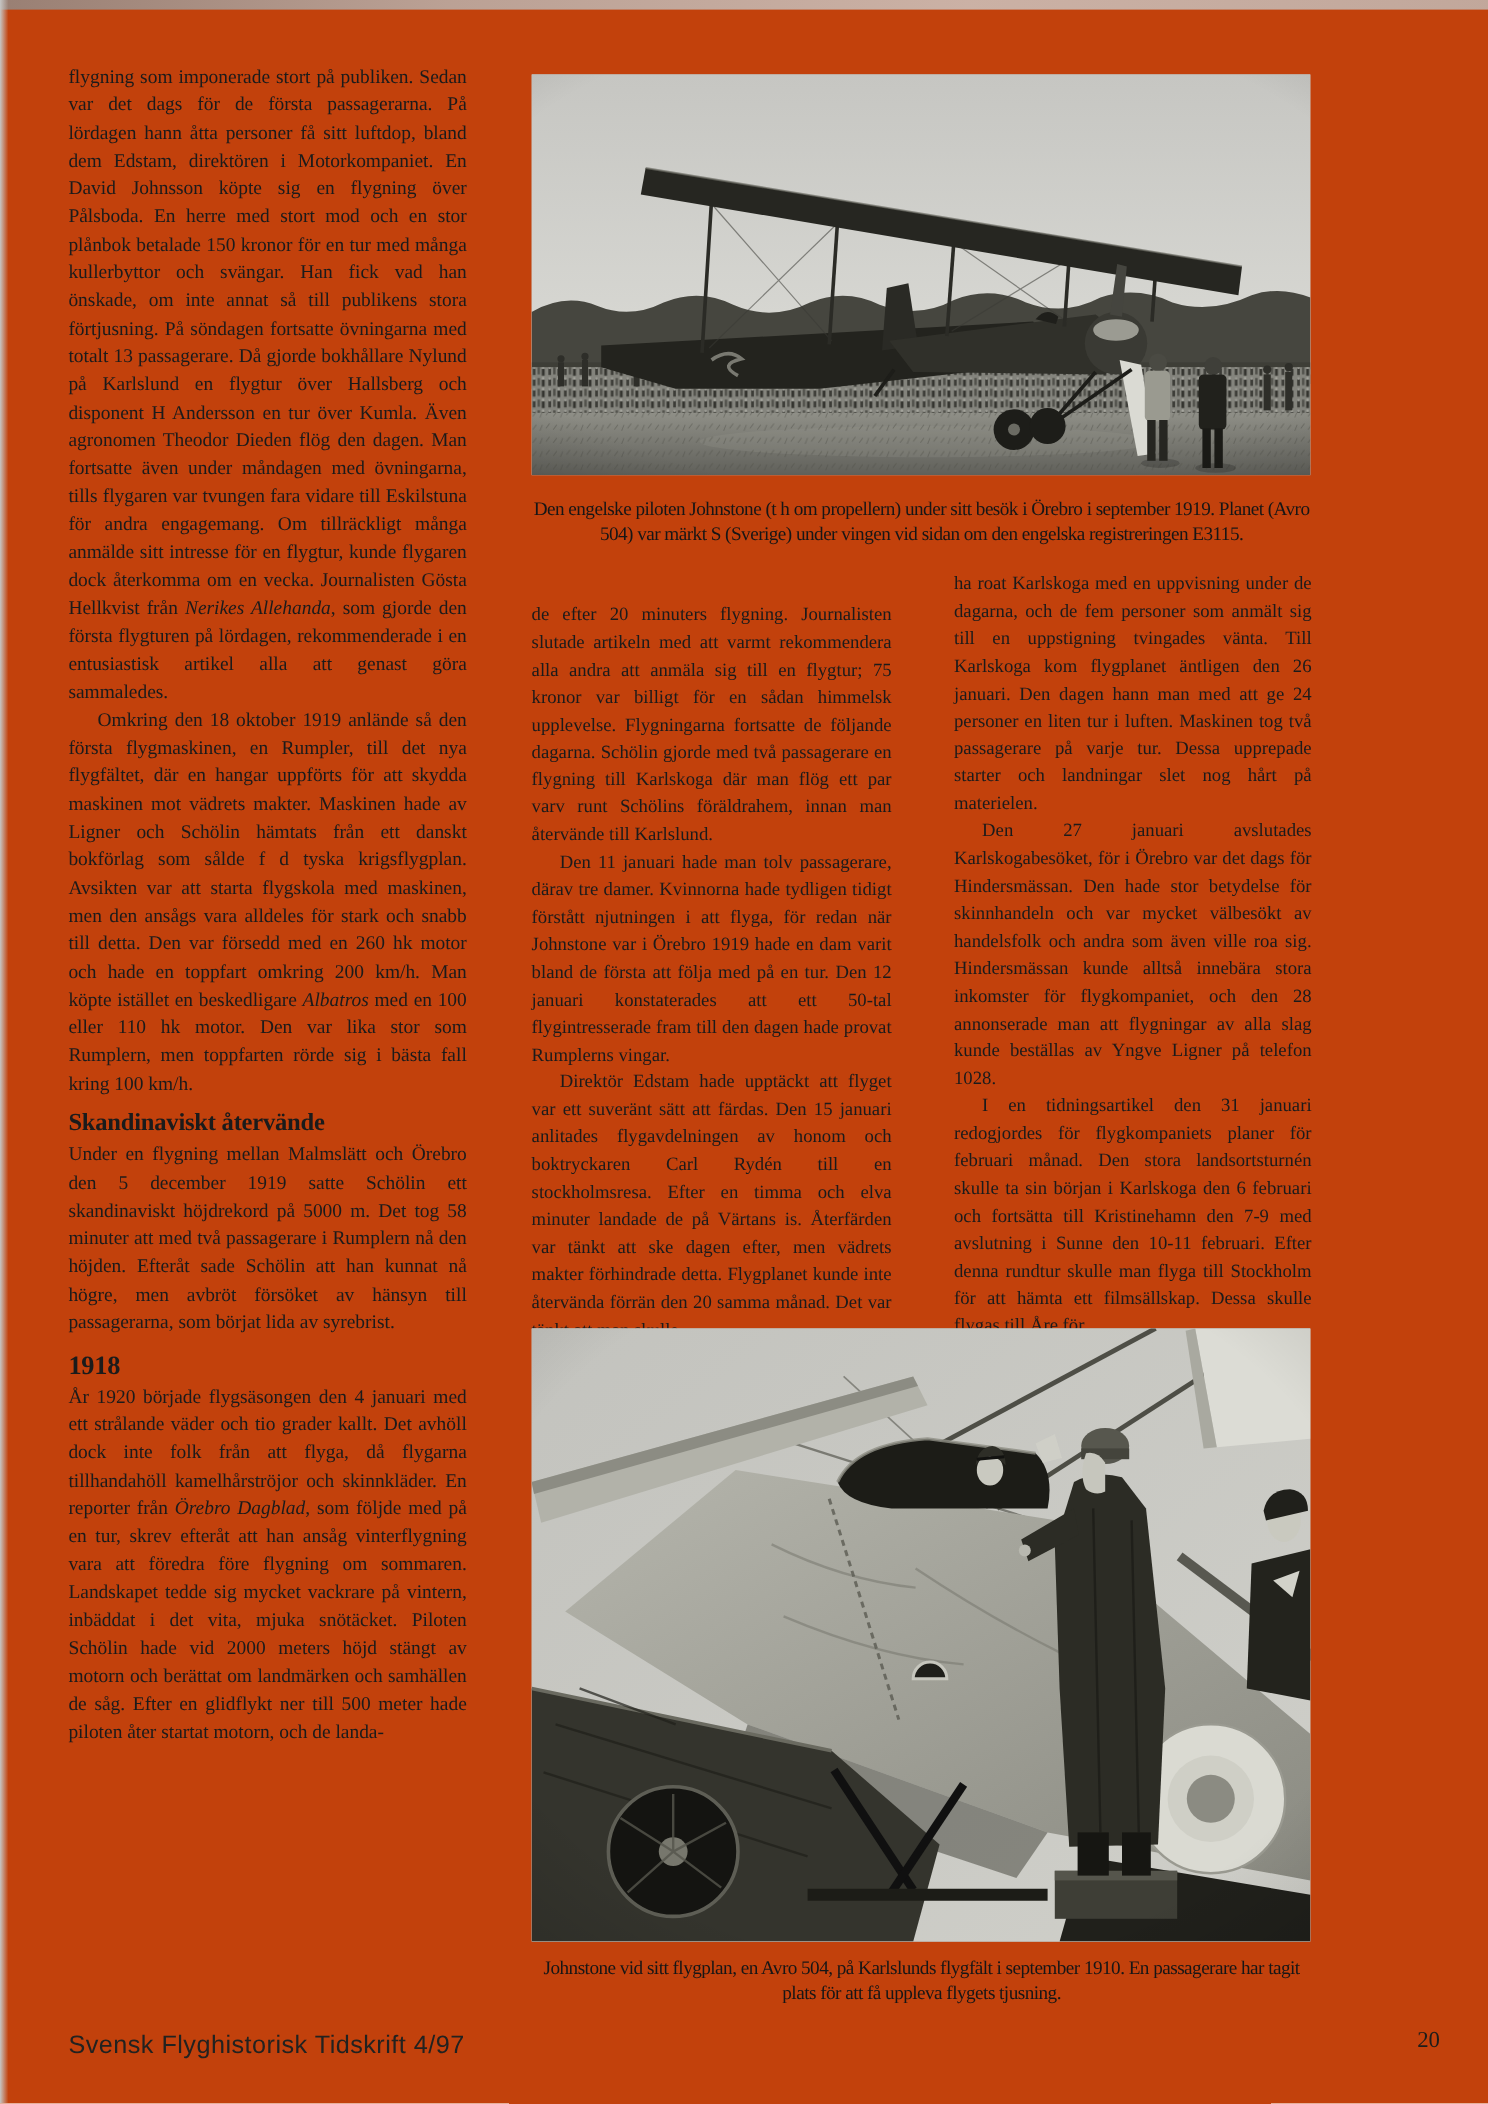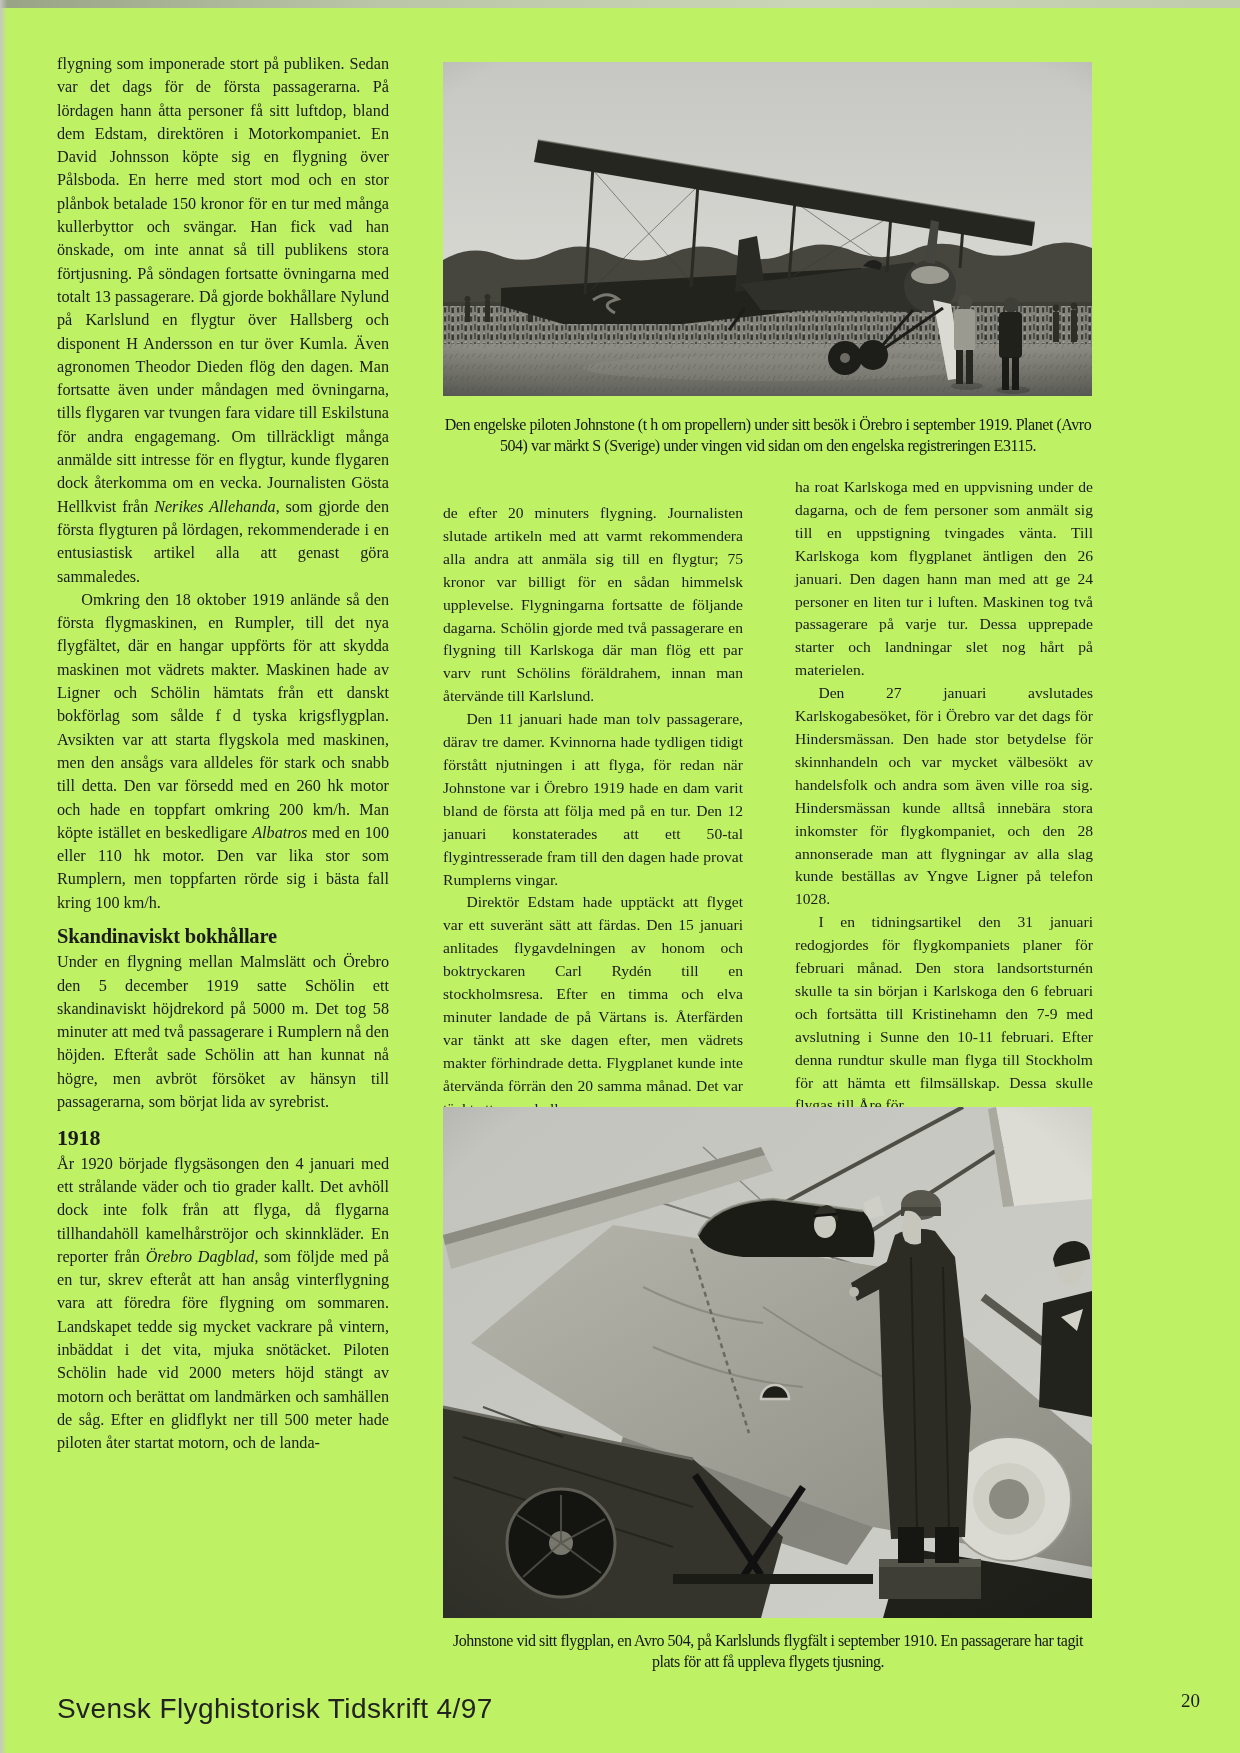--- a/index.html
+++ b/index.html
@@ -1,16 +1,16 @@
 <!DOCTYPE html>
 <html lang="sv"><head>
 <meta charset="utf-8">
 <style>
   html,body{margin:0;padding:0;background:#ffffff;}
-  .sheet{position:relative;width:1240px;height:1753px;background:#bef264;overflow:hidden;
+  .sheet{position:relative;width:1240px;height:1753px;background:#c2410c;overflow:hidden;
          font-family:"Liberation Serif",serif;color:#1b1b1b;}
   .scan-top{position:absolute;top:0;left:0;width:1240px;height:8px;
             background:linear-gradient(to right,#8f8f8d,#b9b9b7 30%,#cdcdcb 65%,#c1c1bf);opacity:.8;}
   .scan-left{position:absolute;top:0;left:0;width:7px;height:1753px;
              background:linear-gradient(to right,#c6c6c4,rgba(255,255,255,0));}
   .col{position:absolute;text-align:justify;hyphens:none;}
   .col-left{left:57px;top:53px;width:332px;font-size:16.2px;line-height:23.3px;}
   .col-mid{left:443px;top:502px;width:300px;font-size:15.6px;line-height:22.9px;}
   .col-right{left:795px;top:476px;width:298px;font-size:15.6px;line-height:22.9px;}
   .para{margin:0;}
@@ -20,36 +20,36 @@
   .head-big{font-size:22px;margin:12px 0 3px 0;}
   .photo{position:absolute;margin:0;padding:0;background:#c8c8c4;box-shadow:0 0 0 1px #b3b3ad inset;}
   .photo svg{display:block;width:100%;height:100%;}
   .photo-top{left:443px;top:62px;width:649px;height:334px;}
   .photo-bottom{left:443px;top:1107px;width:649px;height:511px;}
   .caption{position:absolute;width:648px;font-family:Liberation Serif, serif;
            font-size:16px;line-height:21px;letter-spacing:-0.45px;color:#161616;text-align:center;}
   .caption-top{left:444px;top:414px;}
   .caption-bottom{left:444px;top:1630px;}
   .footer-journal{position:absolute;left:57px;top:1693px;font-family:"Liberation Sans",sans-serif;
-                  font-size:28px;letter-spacing:0.4px;color:#222220;}
+                  font-size:21px;letter-spacing:0.4px;color:#222220;}
   .footer-page{position:absolute;right:40px;top:1690px;font-family:"Liberation Serif",serif;
                font-size:19px;color:#1d1d1b;}
   i{font-style:italic;}
 </style>
 </head>
 <body>
 
 <div class="sheet">
   <div class="scan-top"></div>
   <div class="scan-left"></div>
 
   <section class="col col-left">
       <p class="para"><span>flygning som imponerade stort på publiken. Sedan var det dags för de första passagerarna. På lördagen hann åtta personer få sitt luftdop, bland dem Edstam, direktören i Motorkompaniet. En David Johnsson köpte sig en flygning över Pålsboda. En herre med stort mod och en stor plånbok betalade 150 kronor för en tur med många kullerbyttor och svängar. Han fick vad han önskade, om inte annat så till publikens stora förtjusning. På söndagen fortsatte övningarna med totalt 13 passagerare. Då gjorde bokhållare Nylund på Karlslund en flygtur över Hallsberg och disponent H Andersson en tur över Kumla. Även agronomen Theodor Dieden flög den dagen. Man fortsatte även under måndagen med övningarna, tills flygaren var tvungen fara vidare till Eskilstuna för andra engagemang. Om tillräckligt många anmälde sitt intresse för en flygtur, kunde flygaren dock återkomma om en vecka. Journalisten Gösta Hellkvist från </span><i>Nerikes Allehanda</i><span>, som gjorde den första flygturen på lördagen, rekommenderade i en entusiastisk artikel alla att genast göra sammaledes.</span></p>
       <p class="para indent"><span>Omkring den 18 oktober 1919 anlände så den första flygmaskinen, en Rumpler, till det nya flygfältet, där en hangar uppförts för att skydda maskinen mot vädrets makter. Maskinen hade av Ligner och Schölin hämtats från ett danskt bokförlag som sålde f d tyska krigsflygplan. Avsikten var att starta flygskola med maskinen, men den ansågs vara alldeles för stark och snabb till detta. Den var försedd med en 260 hk motor och hade en toppfart omkring 200 km/h. Man köpte istället en beskedligare </span><i>Albatros</i><span> med en 100 eller 110 hk motor. Den var lika stor som Rumplern, men toppfarten rörde sig i bästa fall kring 100 km/h.</span></p>
-      <h2 class="head">Skandinaviskt bokhållare</h2>
+      <h2 class="head">Skandinaviskt återvände</h2>
       <p class="para"><span>Under en flygning mellan Malmslätt och Örebro den 5 december 1919 satte Schölin ett skandinaviskt höjdrekord på 5000 m. Det tog 58 minuter att med två passagerare i Rumplern nå den höjden. Efteråt sade Schölin att han kunnat nå högre, men avbröt försöket av hänsyn till passagerarna, som börjat lida av syrebrist.</span></p>
       <h2 class="head head-big">1918</h2>
       <p class="para"><span>År 1920 började flygsäsongen den 4 januari med ett strålande väder och tio grader kallt. Det avhöll dock inte folk från att flyga, då flygarna tillhandahöll kamelhårströjor och skinnkläder. En reporter från </span><i>Örebro Dagblad</i><span>, som följde med på en tur, skrev efteråt att han ansåg vinterflygning vara att föredra före flygning om sommaren. Landskapet tedde sig mycket vackrare på vintern, inbäddat i det vita, mjuka snötäcket. Piloten Schölin hade vid 2000 meters höjd stängt av motorn och berättat om landmärken och samhällen de såg. Efter en glidflykt ner till 500 meter hade piloten åter startat motorn, och de landa-</span></p>
     </section>
 
   <figure class="photo photo-top">
     <svg viewBox="0 0 649 334" xmlns="http://www.w3.org/2000/svg">
       <defs>
         <linearGradient id="skyA" x1="0" y1="0" x2="0" y2="1">
           <stop offset="0" stop-color="#c6c6c2"></stop>

